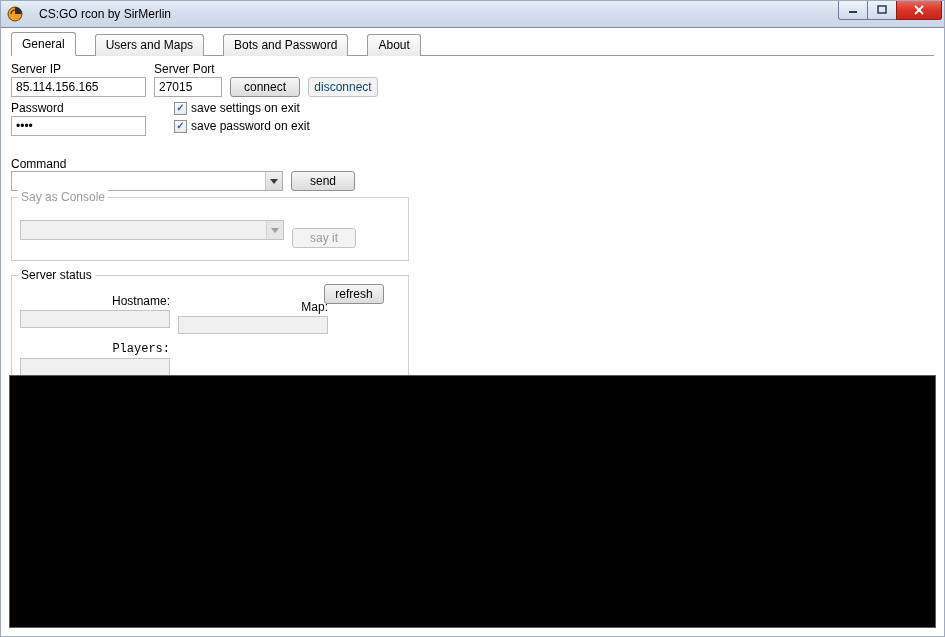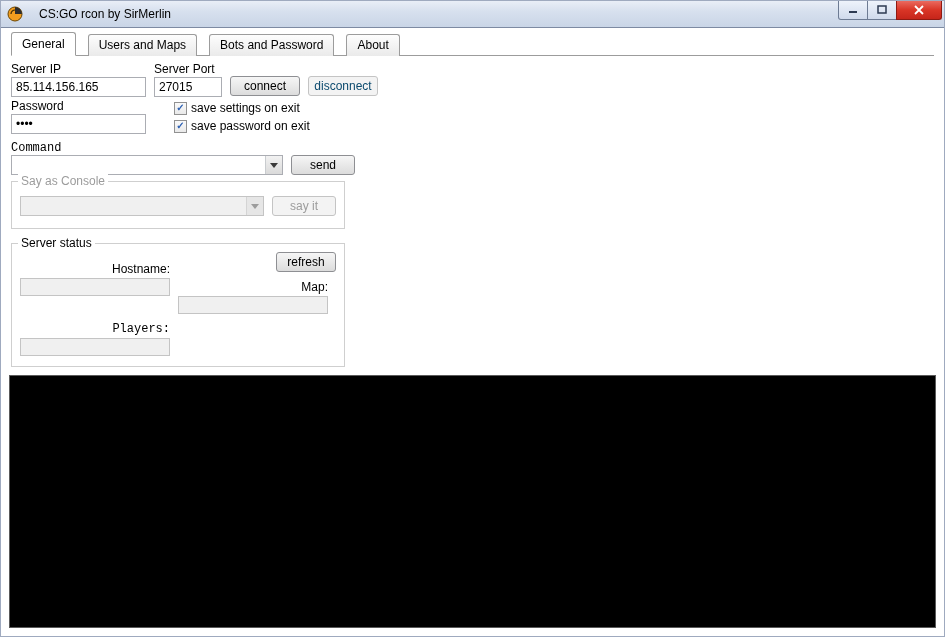--- a/index.html
+++ b/index.html
@@ -79,21 +79,21 @@
   .tabstrip {
     display: flex;
     align-items: flex-end;
     border-bottom: 1px solid #9c9c9c;
   }
   .tab {
     padding: 3px 10px 4px 10px;
     border: 1px solid #9c9c9c;
     border-bottom: none;
     background: linear-gradient(to bottom, #fdfdfd, #eaeaea);
-    margin-right: 12px;
+    margin-right: 19px;
     border-top-left-radius: 3px;
     border-top-right-radius: 3px;
     position: relative;
     top: 1px;
     cursor: default;
     font-size: 12px;
   }
   .tab.active {
     background: #fff;
     border-bottom: 1px solid #fff;
@@ -102,21 +102,21 @@
     padding-top: 4px;
   }
 
   
   .content {
     padding: 6px 10px 0 10px;
   }
 
   .row {
     display: flex;
-    align-items: flex-start;
+    align-items: center;
     gap: 8px;
     margin-bottom: 2px;
   }
   .field-col {
     display: flex;
     flex-direction: column;
   }
   .label {
     font-size: 12px;
     margin-bottom: 1px;
@@ -205,21 +205,21 @@
   }
   .combobox.flat {
     border: 1px solid #abadb3;
   }
 
   
   .groupbox {
     border: 1px solid #cfcfcf;
     position: relative;
     padding: 14px 8px 10px 8px;
-    width: 334px;
+    width: 398px;
     box-sizing: border-box;
     margin-top: 6px;
   }
   .groupbox .legend {
     position: absolute;
     top: -8px;
     left: 6px;
     background: #fff;
     padding: 0 3px;
     font-size: 12px;
@@ -241,21 +241,21 @@
     border: 1px solid #c4c4c4;
     background: #f0f0f0;
     height: 18px;
     width: 100%;
     box-sizing: border-box;
   }
 
   .refresh-holder {
     position: absolute;
     top: 8px;
-    right: 8px;
+    right: 24px;
   }
   .refresh-holder .btn { min-width: 60px; }
 
   
   .console-pane {
     position: absolute;
     left: 8px;
     right: 8px;
     bottom: 8px;
     top: 374px;
@@ -349,21 +349,21 @@
         </div>
         <div class="check-row">
           <span class="checkbox">
               <span class="tick">✓</span>
             </span>
           <span>save password on exit</span>
         </div>
       </div>
     </div>
 
-    <div style="margin-top:4px;font-family:Liberation Mono, monospace;">
+    <div style="margin-top:20px;">
       <span class="label">Command</span>
     </div>
     <div class="row" style="align-items:center;">
       <div class="combobox flat" style="width:272px;">
         <input class="combo-input" value="" style="">
         <div class="combo-btn">
           <span>
             <svg width="8" height="6">
                 <path d="M0 0 L8 0 L4 5 Z" fill="#3a3a3a"></path>
               </svg>
@@ -379,35 +379,35 @@
         <div class="combobox" style="width:264px;">
           <input class="combo-input" disabled="" value="" style="">
           <div class="combo-btn">
             <span>
               <svg width="8" height="6">
                   <path d="M0 0 L8 0 L4 5 Z" fill="#9c9c9c"></path>
                 </svg>
             </span>
           </div>
         </div>
-        <button class="btn" style="min-width:64px;">say it</button>
+        <button class="btn" style="min-width:64px;margin-top:16px;">say it</button>
       </div>
     </div>
 
     <div class="groupbox" style="margin-top:14px; padding-top:18px;">
       <span class="legend">Server status</span>
       <div class="refresh-holder">
         <button class="btn">refresh</button>
       </div>
       <div class="status-grid">
         <div class="status-cell">
           <span class="slabel">Hostname:</span>
           <div class="readonly-box"></div>
         </div>
-        <div class="status-cell" style="margin-top:18px;">
+        <div class="status-cell" style="margin-top:6px;">
           <span class="slabel">Map:</span>
           <div class="readonly-box"></div>
         </div>
         <div class="status-cell" style="margin-top:6px;font-family:Liberation Mono, monospace;">
           <span class="slabel">Players:</span>
           <div class="readonly-box"></div>
         </div>
       </div>
     </div>
 

